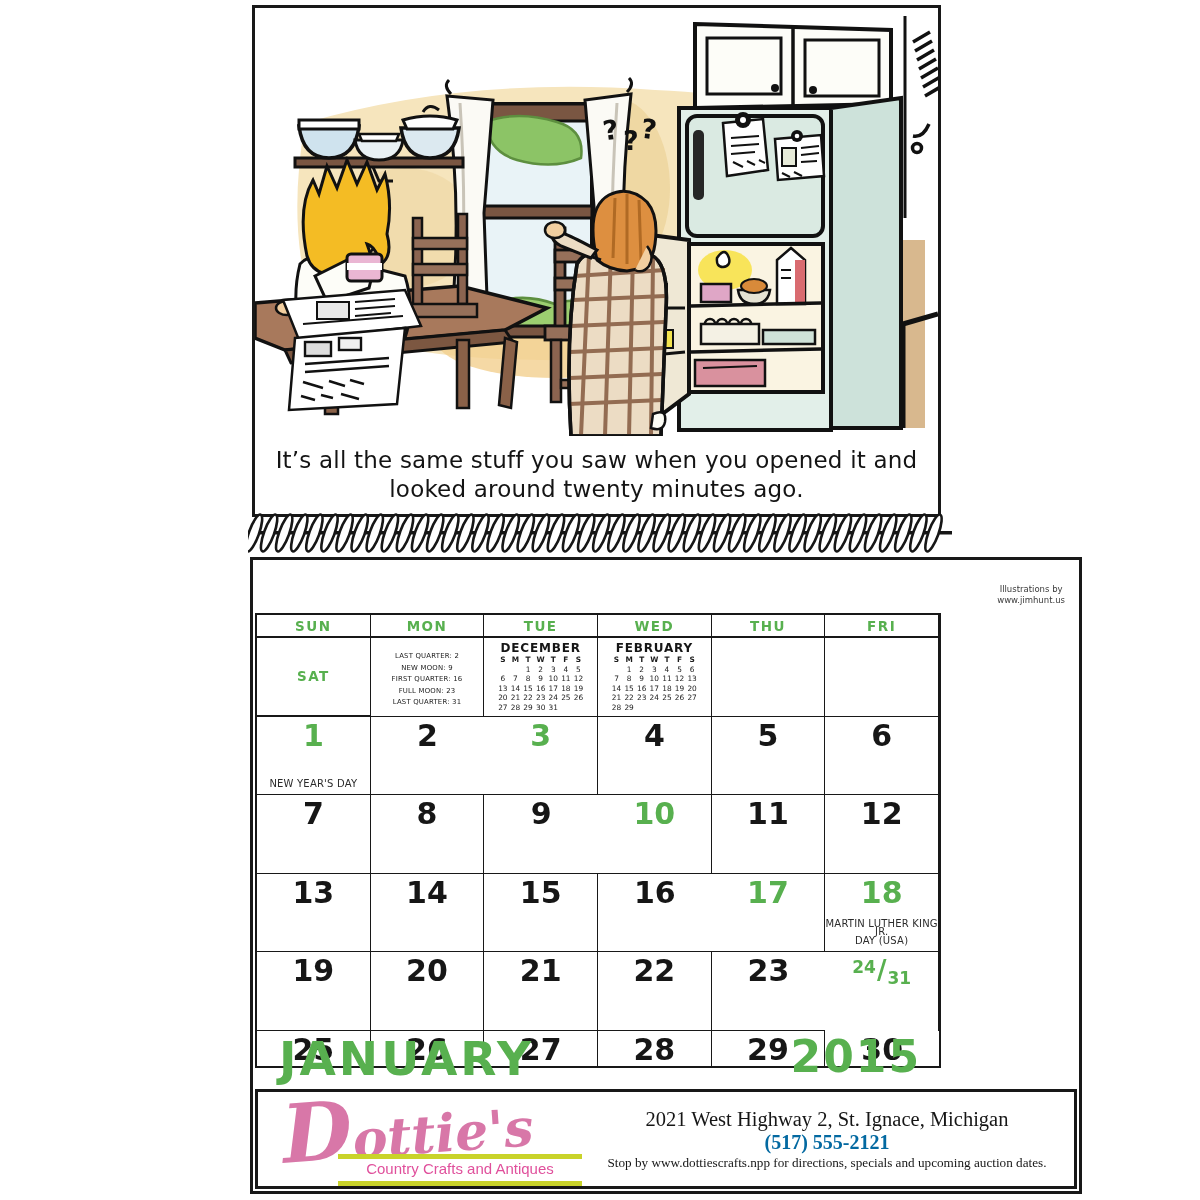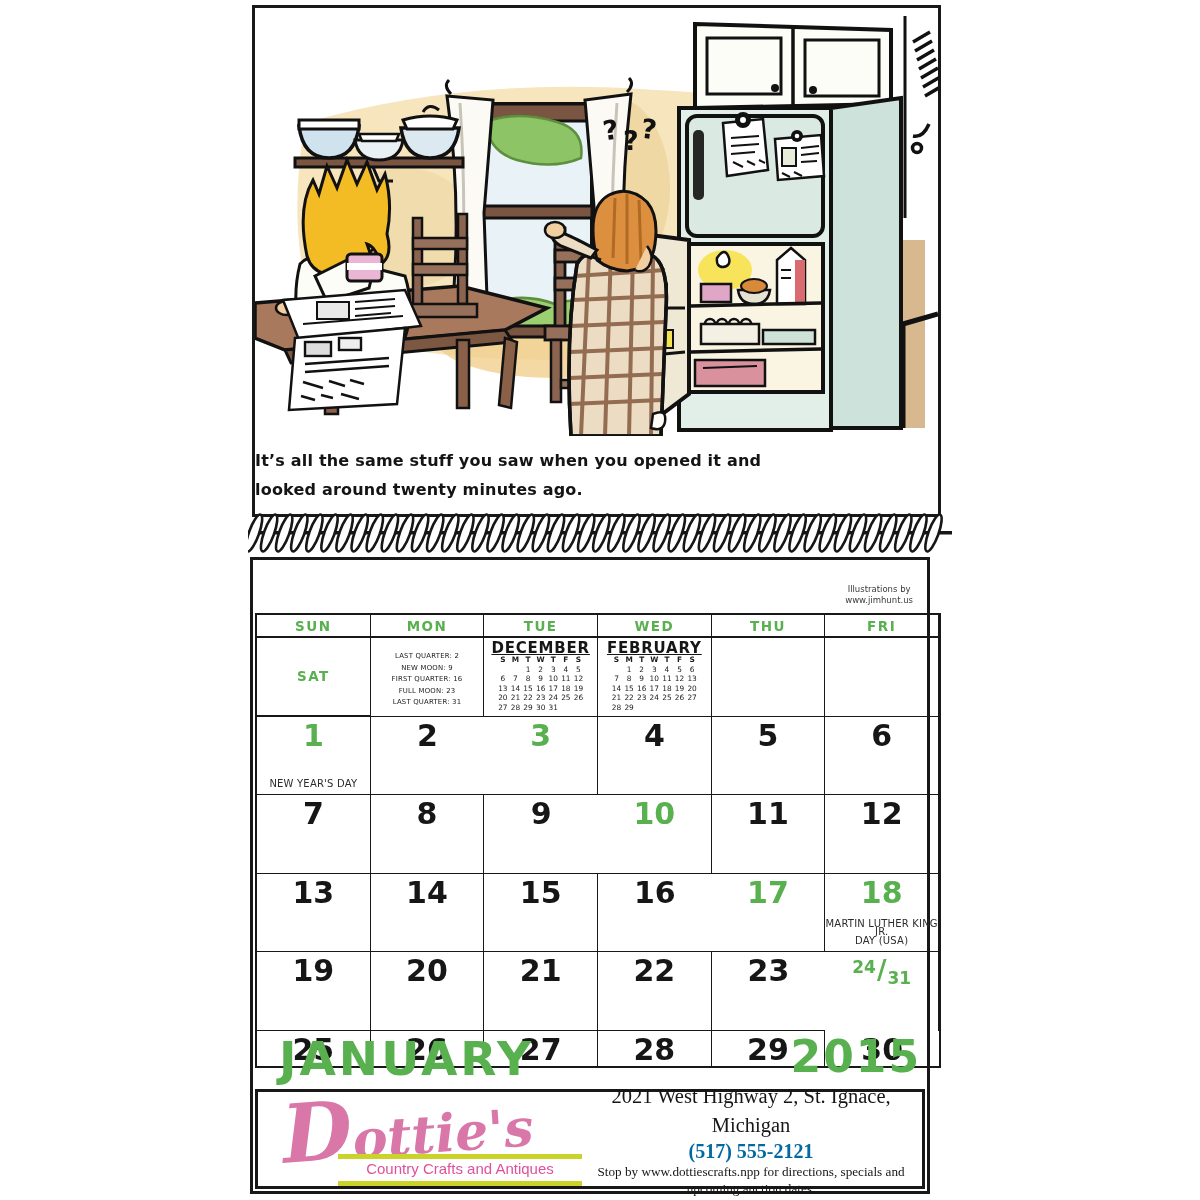--- a/index.html
+++ b/index.html
@@ -1,40 +1,40 @@
 <!DOCTYPE html>
 <html><head>
 <meta charset="utf-8">
 <style>
   html,body{margin:0;padding:0;background:#ffffff;}
   body{width:1200px;height:1200px;position:relative;font-family:"DejaVu Sans",sans-serif;
        --green:#58b04f;--pink:#d877a8;--pinktext:#e0509c;--chartreuse:#c9d32a;--ink:#181818;}
   .page{position:absolute;background:#fff;border:3px solid var(--ink);box-sizing:border-box;}
   #upper-page{left:252px;top:5px;width:689px;height:512px;}
-  #lower-page{left:250px;top:557px;width:680px;height:637px;}
+  #lower-page{left:250px;top:557px;width:832px;height:637px;}
   #binding{position:absolute;left:248px;top:510px;width:704px;height:48px;z-index:6;}
   
-  .caption{margin-top:6px;text-align:left;font-weight:700;font-size:16px;line-height:29px;color:#141414;letter-spacing:.2px;}
+  .caption{margin-top:6px;text-align:center;font-weight:400;font-size:23px;line-height:29px;color:#141414;letter-spacing:.2px;}
   
   .credit{position:absolute;top:24px;right:14px;text-align:center;font-size:8.5px;line-height:10.5px;color:#3a3a3a;}
   
   #calendar-grid{position:absolute;left:2px;top:53px;width:686px;border:2.5px solid var(--ink);box-sizing:border-box;
     display:grid;grid-template-columns:repeat(6,1fr);grid-template-rows:23px repeat(5,78.6px);}
   .hcell{border-right:1.5px solid var(--ink);border-bottom:2px solid var(--ink);display:flex;align-items:center;justify-content:center;
     color:var(--green);font-weight:700;font-size:13.5px;letter-spacing:1.5px;}
   .hcell:last-child{border-right:none;}
   .cell{border-right:1.5px solid var(--ink);border-bottom:1.5px solid var(--ink);position:relative;overflow:hidden;}
   .cell.lastcol{border-right:none;}
   .cell.lastrow{border-bottom:none;}
   .num{text-align:center;font-weight:800;font-size:30px;line-height:32px;margin-top:3px;color:#161616;}
   .num.green{color:var(--green);}
   .holiday{position:absolute;left:0;right:0;bottom:6px;text-align:center;font-size:10px;line-height:8.5px;color:#2c2c2c;letter-spacing:.2px;}
   .moonlist{padding-top:13px;text-align:center;font-size:6.9px;line-height:11.6px;color:#222;letter-spacing:.2px;}
   .mini{padding-top:5px;display:flex;flex-direction:column;align-items:center;}
-  .mini-title{font-weight:700;font-size:15px;letter-spacing:.8px;color:#161616;line-height:11px;text-decoration:underline;}
+  .mini-title{font-weight:700;font-size:12px;letter-spacing:.8px;color:#161616;line-height:11px;}
   .mini-grid{margin-top:1px;display:grid;grid-template-columns:repeat(7,12.6px);justify-items:center;
     font-size:7.4px;line-height:9.6px;color:#1c1c1c;}
   .mini-grid .dl{font-weight:700;}
   .frac{display:flex;justify-content:center;align-items:flex-start;color:var(--green);font-weight:800;margin-top:6px;}
   .frac .top{font-size:17px;line-height:16px;margin-top:1px;}
   .frac .slash{font-size:26px;line-height:24px;font-weight:700;margin:0 1px;}
   .frac .bot{font-size:17px;line-height:16px;margin-top:12px;}
   
   #month-band{position:absolute;left:2px;top:471px;width:686px;height:58px;display:flex;align-items:flex-start;justify-content:space-between;}
   #month-band .month{color:var(--green);font-weight:800;font-size:47px;letter-spacing:3px;padding-left:24px;}
@@ -46,21 +46,21 @@
   #logo .name{position:absolute;left:24px;top:-14px;font-family:"DejaVu Serif",serif;font-style:italic;font-weight:700;
     font-size:52px;color:var(--pink);transform:rotate(-4deg);}
   #logo .name::first-letter{font-size:1.55em;}
   #logo .bar{position:absolute;height:5px;background:var(--chartreuse);left:80px;right:6px;}
   #logo .bar.b1{top:62px;}
   #logo .bar.b2{top:89px;}
   #logo .tagline{position:absolute;left:80px;right:6px;top:68px;text-align:center;color:var(--pinktext);
     font-size:15px;font-family:"Liberation Sans",sans-serif;}
   #ad-text{flex:1;text-align:center;font-family:"Liberation Serif",serif;padding-right:8px;}
   #ad-text .t1{color:var(--pinktext);font-style:italic;font-size:16.5px;line-height:20px;}
-  #ad-text .t2{color:#161616;font-size:20.5px;line-height:29px;}
+  #ad-text .t2{color:#161616;font-size:20.5px;line-height:24px;}
   #ad-text .t3{color:#0369a1;font-weight:700;font-size:20px;line-height:23px;}
   #ad-text .t4{color:#161616;font-size:13.2px;line-height:17px;}
 </style>
 </head>
 <body style="--green: #58b04f; --pink: #d877a8; --pinktext: #e0509c; --chartreuse: #c9d32a; --ink: #181818;">
 
 <div class="page" id="upper-page">
   <svg width="683" height="428" viewBox="0 0 683 428">
 
     <path d="M50,115 Q210,68 400,82 Q640,92 645,205 Q645,330 410,348 Q160,365 62,312 Q30,230 50,115 Z" fill="#f6e5bd"></path>

